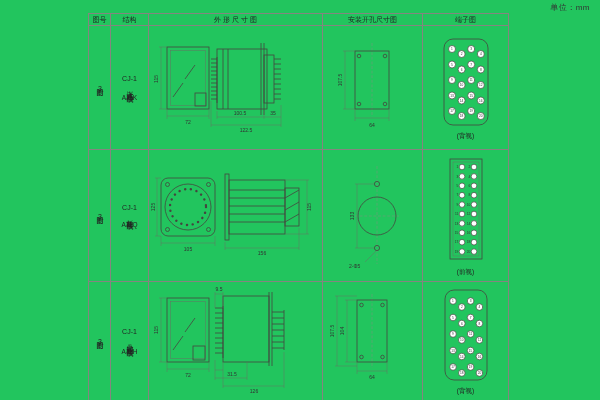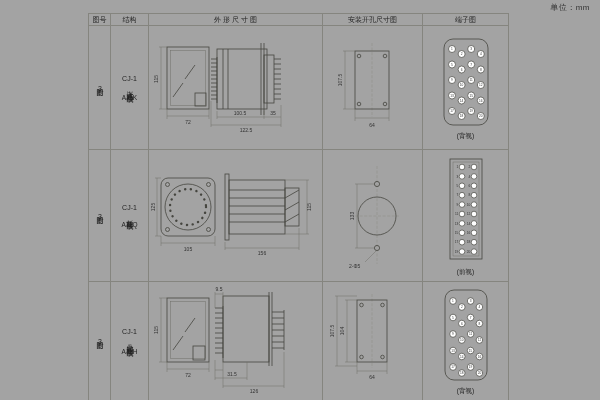--- a/index.html
+++ b/index.html
@@ -1,18 +1,18 @@
 <!DOCTYPE html>
 <html><head>
 <meta charset="utf-8">
 <style>
   *{margin:0;padding:0;box-sizing:border-box}
   html,body{width:600px;height:400px}
   body{font-family:"Liberation Sans","DejaVu Sans",sans-serif;background:#ffffff;color:#222}
-  .page{position:relative;width:600px;height:400px;background:#a3a3a3;overflow:hidden}
+  .page{position:relative;width:600px;height:400px;background:#22c55e;overflow:hidden}
   .unit{position:absolute;top:2px;right:10px;font-size:8px;color:#333;letter-spacing:.5px}
   table.spec{position:absolute;left:88px;top:13px;border-collapse:collapse;table-layout:fixed}
   .spec th,.spec td{border:1px solid #85857f;padding:0;text-align:center;vertical-align:middle}
   .spec th{font-size:7px;font-weight:normal;height:12px;color:#222}
   tr.r1{height:124px}
   tr.r2{height:132px}
   tr.r3{height:114px}
   .vtext{writing-mode:vertical-rl;text-orientation:upright;font-size:7px;letter-spacing:1px;color:#222}
   .struct{display:flex;flex-direction:column;align-items:center;justify-content:center;height:100%;gap:3px}
   .struct .model{font-size:7px}

